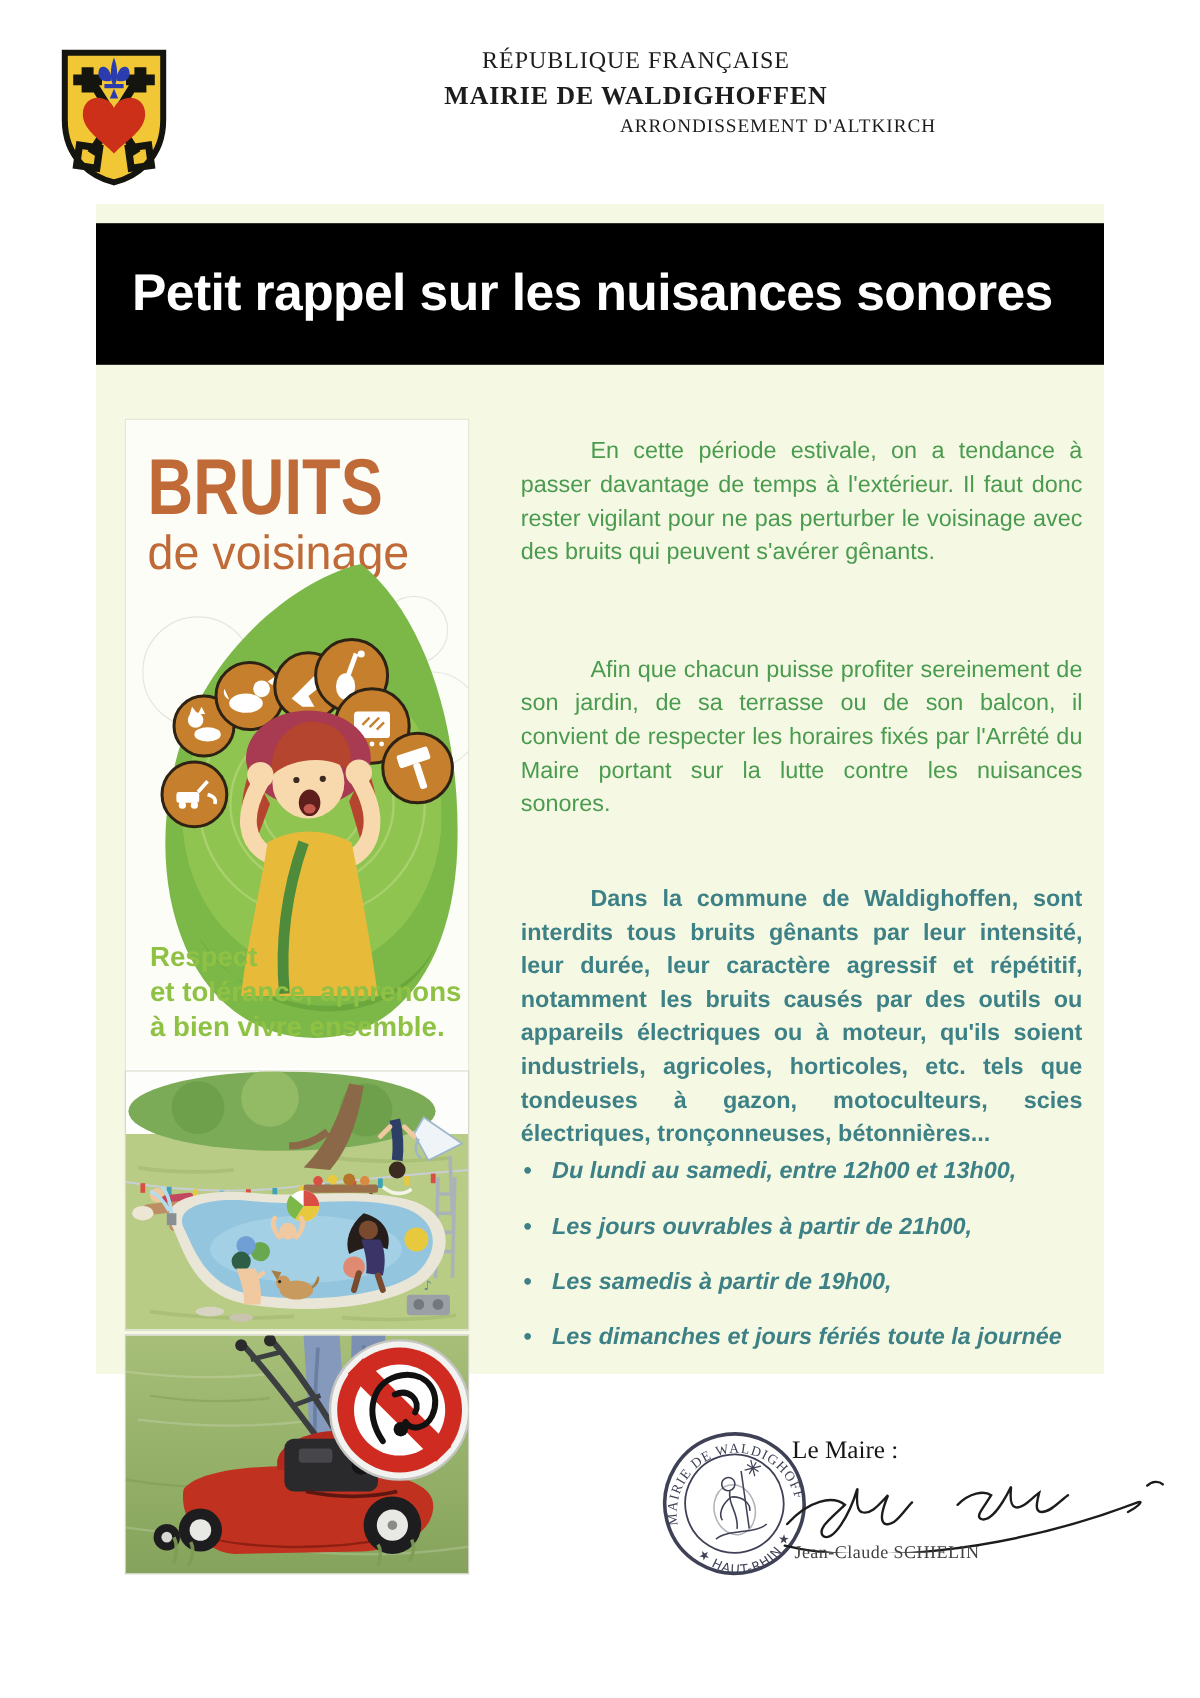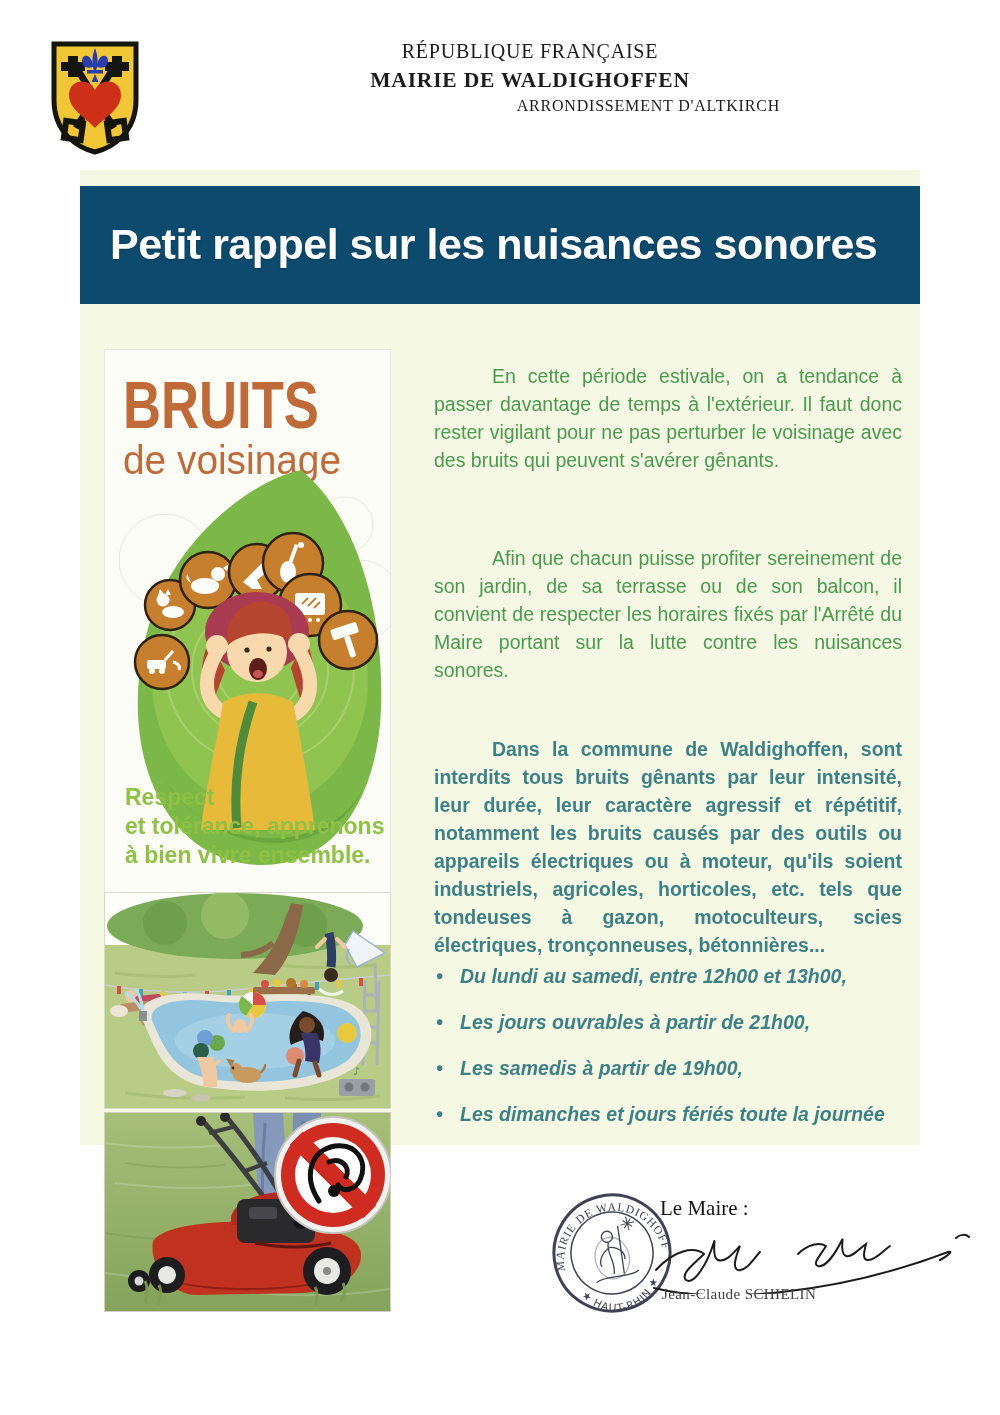--- a/index.html
+++ b/index.html
@@ -10,21 +10,21 @@
   .letterhead{position:absolute;left:280px;top:40px;width:500px;text-align:center;
               font-family:"Liberation Serif",serif;color:#1c1c1c;}
   .lh1{font-size:20px;letter-spacing:0.8px;margin:0 0 5px 0;}
   .lh2{font-size:17px;letter-spacing:0.8px;margin:0 0 5px 0;}
   .lh3{font-size:21.5px;letter-spacing:0.8px;font-weight:600;margin:0 0 4px 0;}
   .lh4{font-size:16px;letter-spacing:0.8px;margin:0;text-align:right;}
   .coat{position:absolute;left:48px;top:38px;}
 
   
   .panel{position:absolute;left:80px;top:170px;width:840px;height:975px;background:#f5f8e3;}
-  .banner{position:absolute;left:80px;top:186px;width:840px;height:118px;background:#0c4a6e;}
+  .banner{position:absolute;left:80px;top:186px;width:840px;height:118px;background:#000000;}
   .banner h1{margin:0;padding:34px 0 0 30px;color:#ffffff;font-size:43px;font-weight:bold;
              letter-spacing:-0.5px;text-shadow:0 1px 2px rgba(0,0,0,0.25);}
 
   
   .img-card{position:absolute;background:#fff;}
   .poster{left:105px;top:350px;width:285px;height:646px;box-shadow:0 0 0 1px #e6e6da;}
   .pool{left:105px;top:893px;width:285px;height:215px;box-shadow:0 0 0 1px #d9d9c9;}
   .mower{left:105px;top:1113px;width:285px;height:198px;box-shadow:0 0 0 1px #cfcfc2;}
 
   

